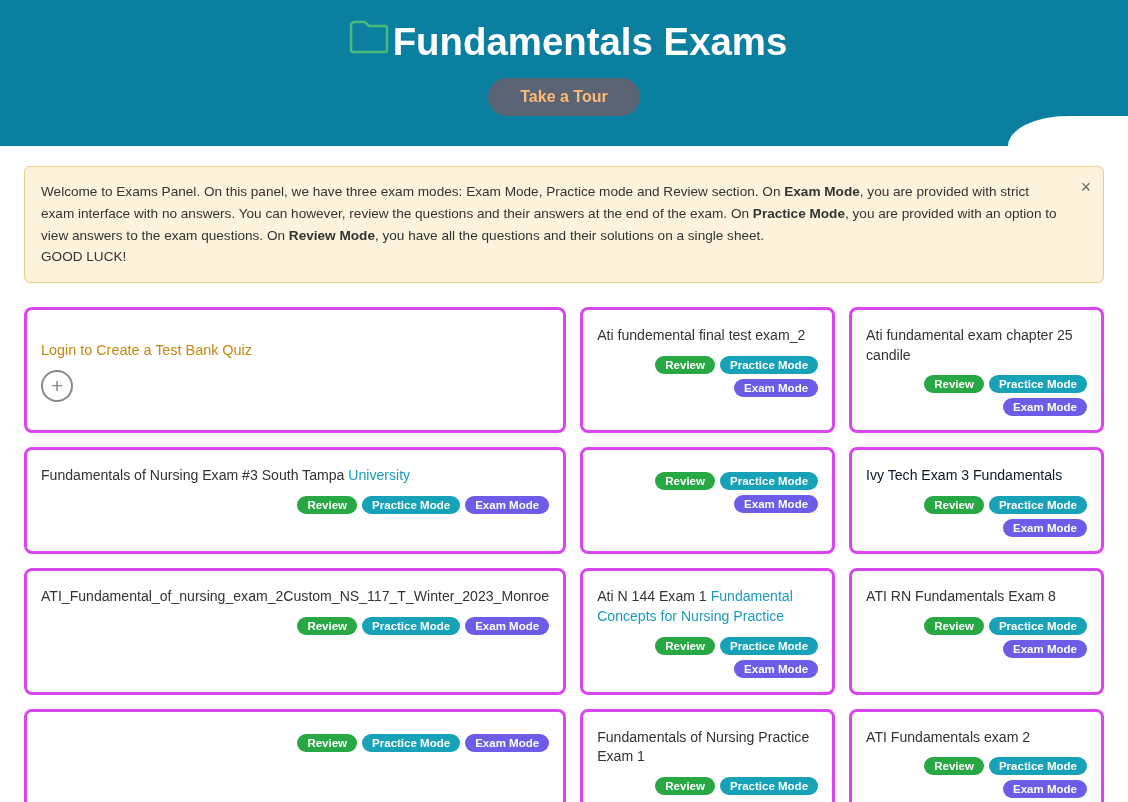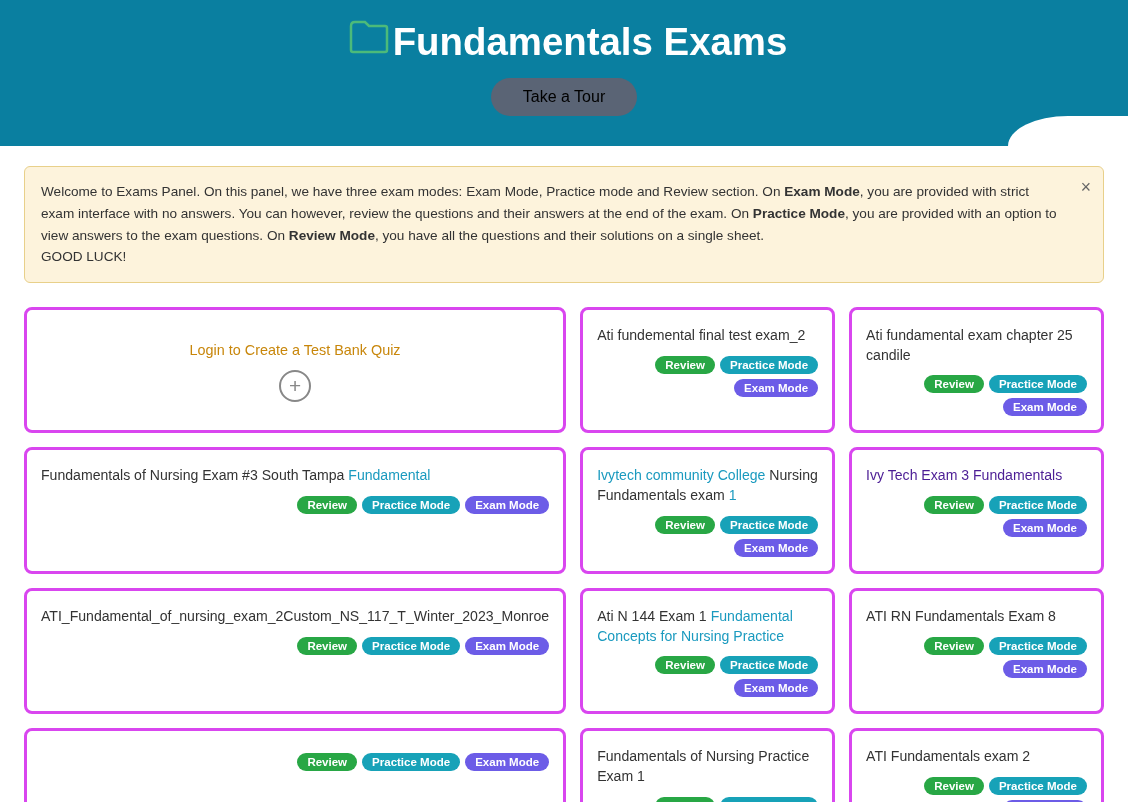--- a/index.html
+++ b/index.html
@@ -21,27 +21,27 @@
       gap: 4px;
       padding-left: 8px;
     }
     .folder-icon {
       color: #4cba7a;
       font-size: 2rem;
     }
     .tour-btn {
       margin-top: 14px;
       background: #5a6475;
-      color: #000000;
+      color: #fdba74;
       border: none;
       border-radius: 24px;
       padding: 10px 32px;
       font-size: 1rem;
       cursor: pointer;
-      font-weight: 400;
+      font-weight: 700;
     }
     .header-wave {
       position: absolute;
       bottom: -30px;
       right: 0;
       width: 120px;
       height: 60px;
       background: white;
       border-radius: 50% 0 0 0;
     }
@@ -94,21 +94,21 @@
       font-size: 0.88rem;
       color: #333;
       margin-bottom: 10px;
       line-height: 1.4;
     }
 
     .card-login {
       text-align: center;
       display: flex;
       flex-direction: column;
-      align-items: center;
+      align-items: flex-start;
       justify-content: center;
       min-height: 100px;
     }
     .card-login .card-title {
       color: #c8860a;
       font-size: 0.9rem;
       margin-bottom: 10px;
     }
     .add-icon {
       width: 32px;
@@ -183,37 +183,36 @@
     </div>
       <div class="card">
       <div class="card-title">Ati fundamental exam chapter 25 candile</div>
       <div class="badges">
           <span class="badge badge-review">Review</span>
           <span class="badge badge-practice">Practice Mode</span>
           <span class="badge badge-exam">Exam Mode</span>
         </div>
     </div>
       <div class="card">
-      <div class="card-title">Fundamentals of Nursing Exam #3 South Tampa <span style="color:#1a9abf">Fundamental</span></div>
-      <div class="badges">
-          <span class="badge badge-review">Review</span>
-          <span class="badge badge-practice">Practice Mode</span>
-          <span class="badge badge-exam">Exam Mode</span>
-        </div>
-    </div>
-      <div class="card">
-      <div class="card-title"><span style="color:#1a9abf">Ivytech community College</span> Nursing Fundamentals exam <span style="color:#1a9abf">1</span></div>
-      <div class="badges">
-          <span class="badge badge-review">Review</span>
-          <span class="badge badge-practice">Practice Mode</span>
-          <span class="badge badge-exam">Exam Mode</span>
-        </div>
-    </div>
-      <div class="card">
-      <div class="card-title"><span style="color:#4c1d95">Ivy Tech Exam 3 Fundamentals</span></div>
+      <div class="card-title">Fundamentals of Nursing Exam #3 South Tampa <span style="color:#1a9abf">University</span></div>
+      <div class="badges">
+          <span class="badge badge-review">Review</span>
+          <span class="badge badge-practice">Practice Mode</span>
+          <span class="badge badge-exam">Exam Mode</span>
+        </div>
+    </div>
+      <div class="card">
+      <div class="badges">
+          <span class="badge badge-review">Review</span>
+          <span class="badge badge-practice">Practice Mode</span>
+          <span class="badge badge-exam">Exam Mode</span>
+        </div>
+    </div>
+      <div class="card">
+      <div class="card-title"><span style="color:#0f172a">Ivy Tech Exam 3 Fundamentals</span></div>
       <div class="badges">
           <span class="badge badge-review">Review</span>
           <span class="badge badge-practice">Practice Mode</span>
           <span class="badge badge-exam">Exam Mode</span>
         </div>
     </div>
       <div class="card">
       <div class="card-title">ATI_Fundamental_of_nursing_exam_2Custom_NS_117_T_Winter_2023_Monroe</div>
       <div class="badges">
           <span class="badge badge-review">Review</span>

